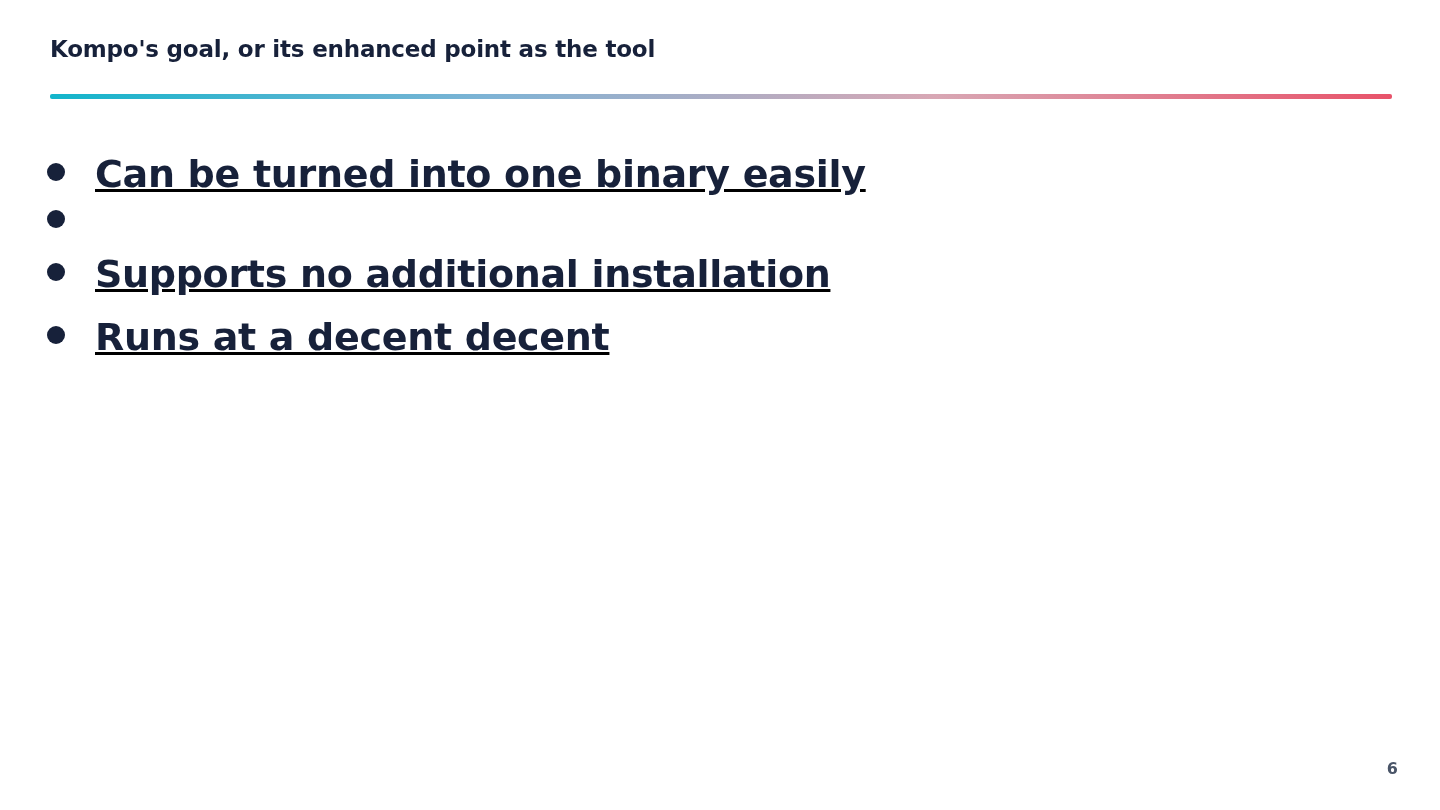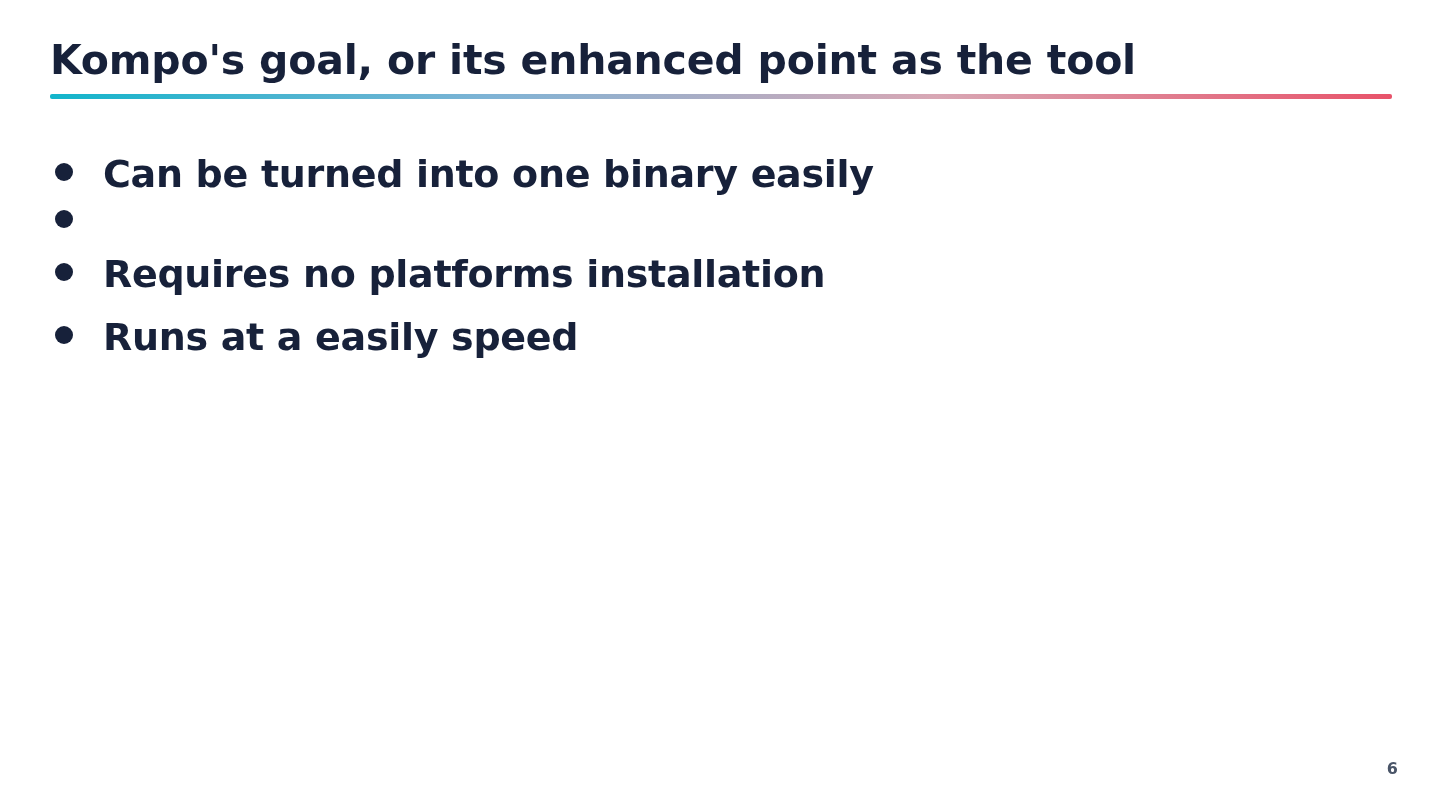--- a/index.html
+++ b/index.html
@@ -16,43 +16,44 @@
   .slide {
     position: relative;
     width: 1440px;
     height: 810px;
     box-sizing: border-box;
   }
   .slide-title {
     position: absolute;
     left: 50px;
     top: 36px;
-    font-size: 41px;
+    font-size: 23px;
     font-weight: bold;
     color: #17213a;
     letter-spacing: -0.2px;
     white-space: nowrap;
   }
   .title-rule {
     position: absolute;
     left: 50px;
     top: 94px;
     width: 1342px;
     height: 5px;
     border-radius: 2px;
     background: linear-gradient(to right, #12b5cb 0%, #7fb3d5 33%, #d8a7b4 66%, #e8536a 100%);
   }
   .bullets {
     position: absolute;
-    left: 55px;
+    left: 47px;
     top: 152px;
     width: 1300px;
     list-style: none;
     margin: 0;
     padding: 0;
+    text-decoration: underline;
   }
   .bullet-row {
     display: flex;
     align-items: baseline;
     margin-bottom: 18px;
   }
   .bullet-dot {
     flex: 0 0 auto;
     width: 18px;
     height: 18px;
@@ -90,23 +91,23 @@
   <ul class="bullets">
     <li class="bullet-row">
       <span class="bullet-dot"></span>
       <span class="bullet-text">Can be turned into one binary easily</span>
     </li>
     <li class="bullet-row">
       <span class="bullet-dot"></span>
     </li>
     <li class="bullet-row">
       <span class="bullet-dot"></span>
-      <span class="bullet-text">Requires no platforms installation</span>
+      <span class="bullet-text">Supports no additional installation</span>
     </li>
     <li class="bullet-row">
       <span class="bullet-dot"></span>
-      <span class="bullet-text">Runs at a easily speed</span>
+      <span class="bullet-text">Runs at a decent decent</span>
     </li>
   </ul>
 
   <div class="page-number">6</div>
 
 </div>
 
 </body></html>

